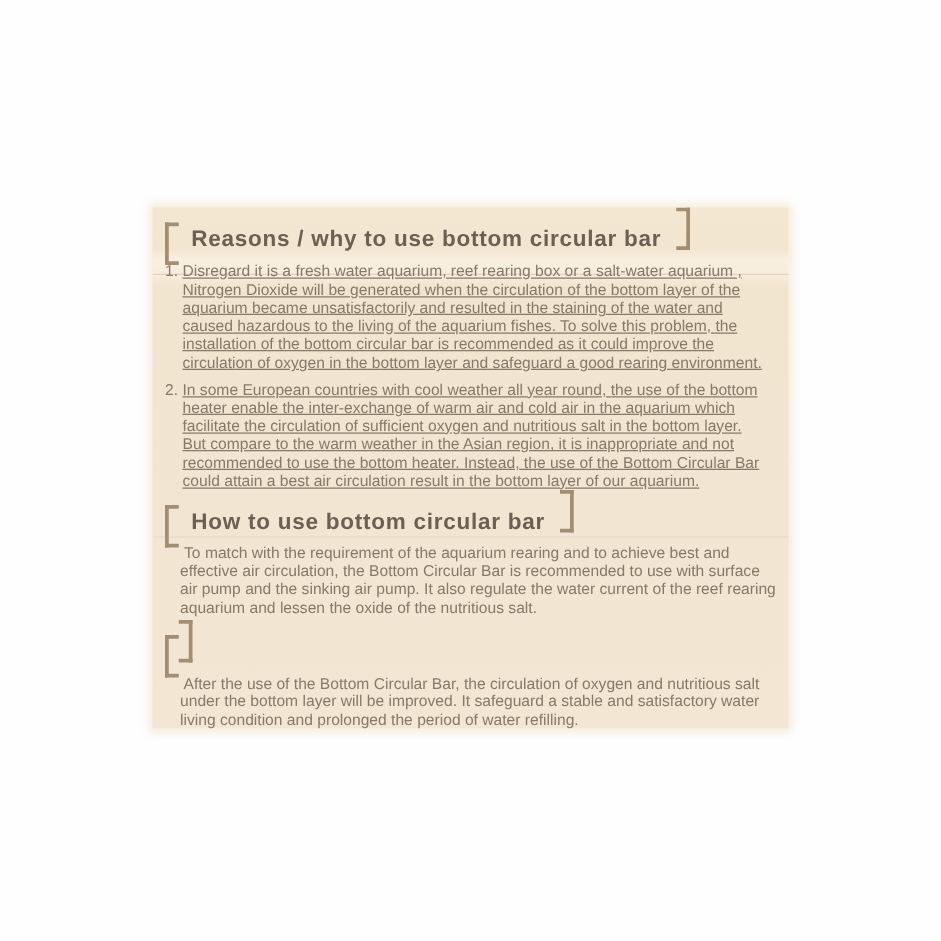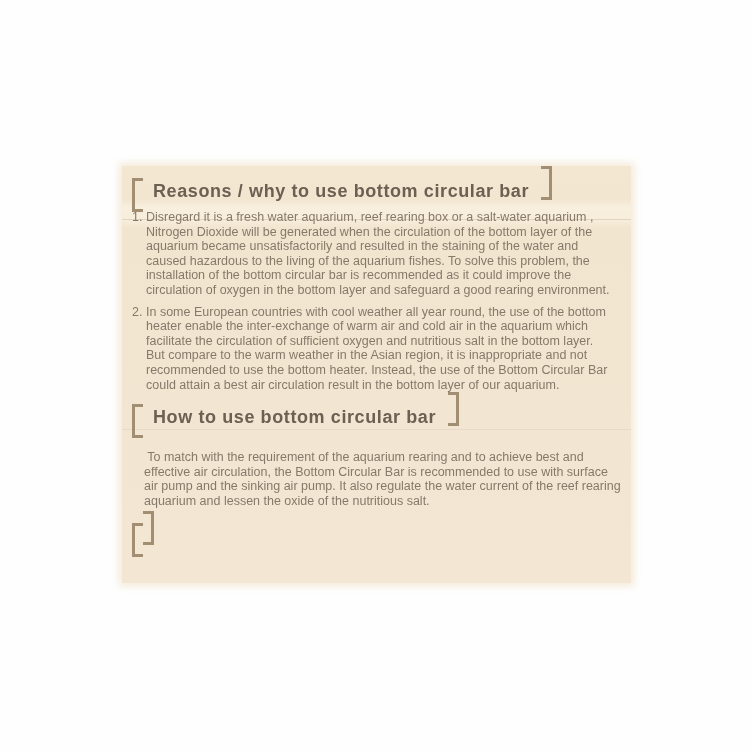--- a/index.html
+++ b/index.html
@@ -98,26 +98,27 @@
     margin: 0;
   }
   li.item + li.item { margin-top: 7px; }
   .num {
     flex: 0 0 14px;
     white-space: pre;
   }
   .itext {
     flex: 1 1 auto;
     white-space: pre;
+    text-decoration: underline;
   }
   p.para {
     margin: 12px;
     white-space: pre;
   }
-  .heading.h-how { margin-top: 10px; margin-bottom: 18px; }
+  .heading.h-how { margin-top: 10px; margin-bottom: 3px; }
   .heading.h-effect { margin-top: 8px; }
   .para.p-how { margin-top: 0; }
   .para.p-effect { margin-top: 0; }
 </style>
 </head>
 <body>
 
 <div class="page">
   <section class="panel">
     <div class="artifact-line a1"></div>
@@ -159,14 +160,17 @@
     <p class="para body-text p-how"> To match with the requirement of the aquarium rearing and to achieve best and
 effective air circulation, the Bottom Circular Bar is recommended to use with surface
 air pump and the sinking air pump. It also regulate the water current of the reef rearing
 aquarium and lessen the oxide of the nutritious salt.</p>
 
     <header class="heading h-effect">
       <span class="bracket bl"></span>
       <span class="bracket br"></span>
     </header>
 
+    <p class="para body-text p-effect"> After the use of the Bottom Circular Bar, the circulation of oxygen and nutritious salt
+under the bottom layer will be improved. It safeguard a stable and satisfactory water
+living condition and prolonged the period of water refilling.</p>
   </section>
 </div>
 
 </body></html>

